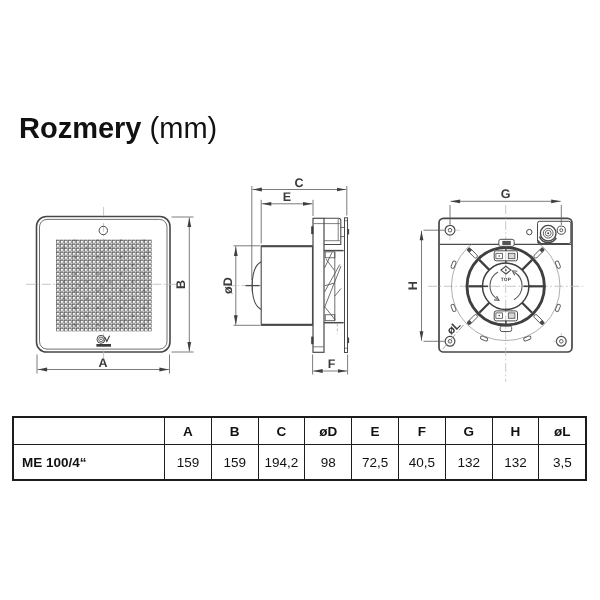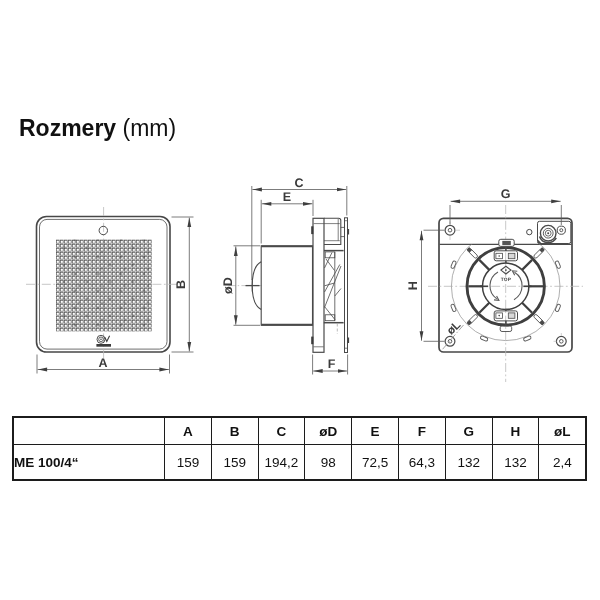--- a/index.html
+++ b/index.html
@@ -1,34 +1,34 @@
 <!DOCTYPE html>
 <html><head>
 <meta charset="utf-8">
 <style>
   html,body{margin:0;padding:0;}
   body{
     width:600px;height:600px;background:#ffffff;position:relative;overflow:hidden;
     font-family:"Liberation Sans","DejaVu Sans",sans-serif;color:#1a1a1a;
   }
-  .title{position:absolute;left:19px;top:116px;font-size:23px;line-height:25px;letter-spacing:0;}
+  .title{position:absolute;left:19px;top:116px;font-size:29px;line-height:25px;letter-spacing:0;}
   .title .b{font-weight:bold;color:#111;}
   .title .n{font-weight:normal;color:#111;}
   svg.drawing{position:absolute;left:0;top:0;}
   svg text{text-rendering:geometricPrecision;}
   table.dims{
     position:absolute;left:12px;top:416px;border-collapse:collapse;table-layout:fixed;
     font-size:13.5px;color:#111;
   }
   table.dims td{
     border:1px solid #1c1c1c;text-align:center;vertical-align:middle;
     padding:0;height:34px;background:#fff;
   }
   table.dims tr.hdr td{height:26px;font-weight:bold;}
-  table.dims td.model{text-align:left;padding-left:0;font-weight:bold;}
+  table.dims td.model{text-align:left;padding-left:8px;font-weight:bold;}
   table.dims{border:2px solid #1c1c1c;}
   .colw0{width:150px;} .colw{width:45.8px;}
 </style>
 </head>
 <body>
 
 <div class="title">
   <span class="b">Rozmery</span>
   <span class="n"> </span><span class="n">(mm)</span>
 </div>
@@ -313,19 +313,19 @@
       <td class="colw">H</td>
       <td class="colw">øL</td>
     </tr>
     <tr>
       <td class="model">ME 100/4“</td>
       <td>159</td>
       <td>159</td>
       <td>194,2</td>
       <td>98</td>
       <td>72,5</td>
-      <td>64,3</td>
+      <td>40,5</td>
       <td>132</td>
       <td>132</td>
-      <td>2,4</td>
+      <td>3,5</td>
     </tr>
   </tbody>
 </table>
 
 </body></html>

